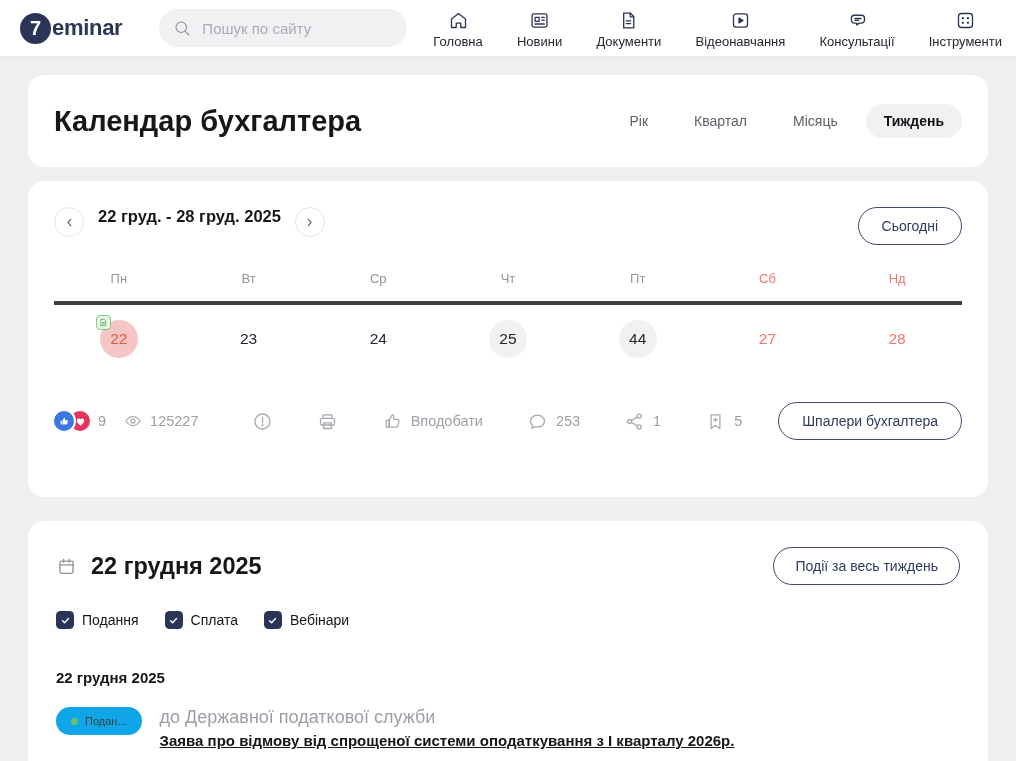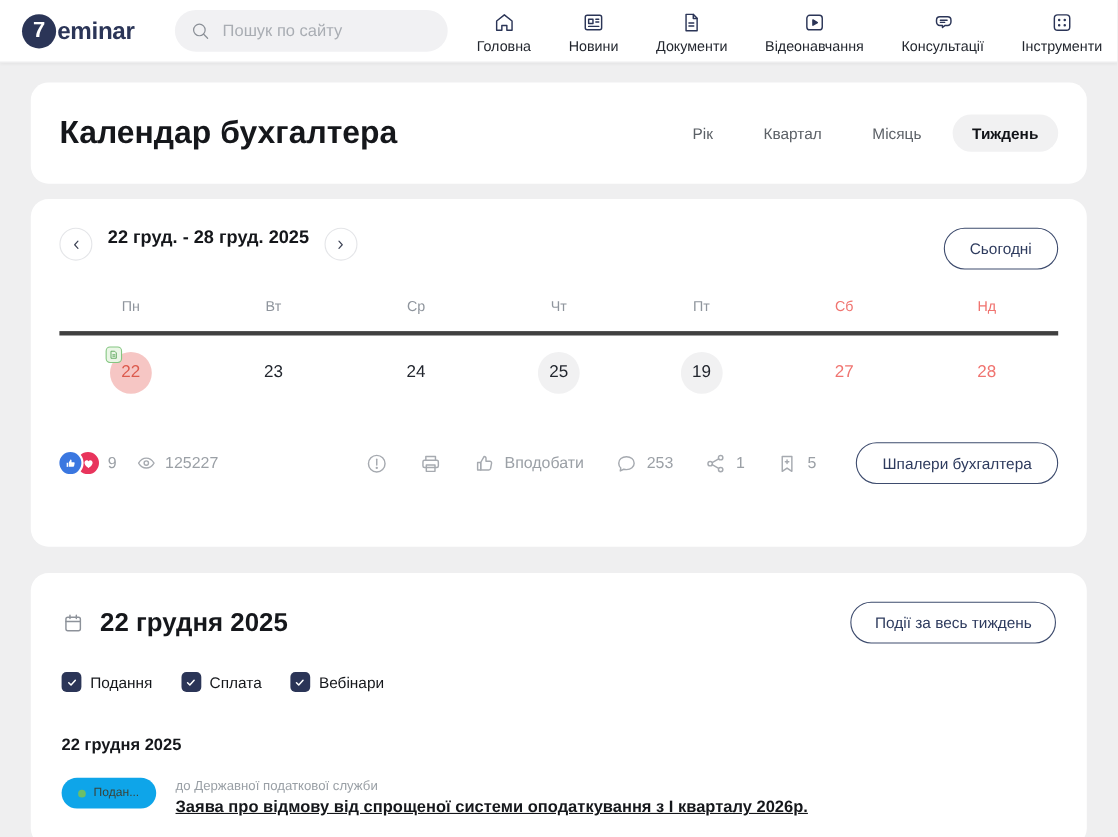--- a/index.html
+++ b/index.html
@@ -102,21 +102,21 @@
     width:20px;height:20px;border-radius:50%;display:flex;align-items:center;justify-content:center;
     border:2px solid #fff;box-sizing:content-box;
   }
   .rx-circle .icon{width:13px;height:13px;}
   .rx-thumb{background:#3a77e0;z-index:1;margin-left:-2px;}
   .rx-heart{background:#e8345c;margin-left:-8px;}
   .stat-num{font-size:14.5px;color:#9ba0a6;}
   .reactions .stat-num{margin-left:6px;}
   .views{display:flex;align-items:center;gap:7px;margin-left:17px;cursor:default;}
   .views .icon{width:20px;height:20px;color:#a6aab0;}
-  .mid-group{display:flex;align-items:flex-end;margin-left:auto;gap:28px;}
+  .mid-group{display:flex;align-items:flex-end;margin-left:auto;gap:44px;}
   .stat-item{display:flex;align-items:center;gap:8px;cursor:pointer;}
   .stat-item .icon{width:21px;height:21px;color:#a6aab0;}
   .stat-label{font-size:14.5px;color:#9ba0a6;white-space:nowrap;}
   .wallpaper-btn{margin-left:36px;}
 
   
   .events-card{padding:26px 28px;min-height:235px;box-sizing:border-box;}
   .events-header{display:flex;align-items:center;}
   .cal-icon{width:21px;height:21px;color:#8d929a;}
   .events-title{font-size:23.5px;font-weight:bold;margin-left:14px;color:#15171b;}
@@ -129,21 +129,21 @@
   }
   .checkbox .icon{width:11px;height:11px;}
   .day-heading{margin-top:40px;font-size:15px;font-weight:bold;color:#15171b;}
   .event-row{display:flex;margin-top:21px;align-items:flex-start;}
   .event-tag{
     background:#0ea5e9;border-radius:999px;padding:8px 15px;display:flex;align-items:center;gap:7px;
     font-size:11px;color:#39443b;white-space:nowrap;flex:none;cursor:default;
   }
   .tag-dot{width:7px;height:7px;border-radius:50%;background:#6cbf69;}
   .event-body{margin-left:18px;}
-  .event-recipient{color:#9aa0a6;font-size:12px;}
+  .event-recipient{color:#9aa0a6;font-size:18px;}
   .event-link{
     font-size:15px;font-weight:bold;color:#15171b;text-decoration:underline;
     margin-top:4px;display:inline-block;cursor:pointer;
   }
 </style>
 </head>
 <body>
 
 <header>
   <div class="logo">
@@ -270,21 +270,21 @@
         <div class="day-cell">
           <div class="day plain">23</div>
         </div>
         <div class="day-cell">
           <div class="day plain">24</div>
         </div>
         <div class="day-cell">
           <div class="day highlight">25</div>
         </div>
         <div class="day-cell">
-          <div class="day highlight">19</div>
+          <div class="day highlight">44</div>
         </div>
         <div class="day-cell">
           <div class="day weekend">27</div>
         </div>
         <div class="day-cell">
           <div class="day weekend">28</div>
         </div>
       </div>
 
     <div class="stats-row">

